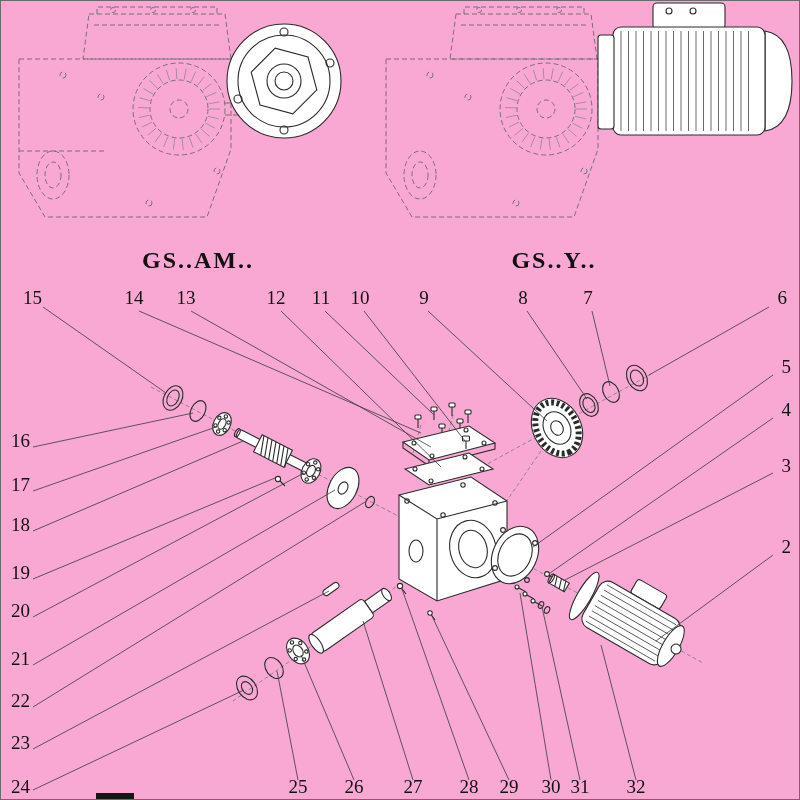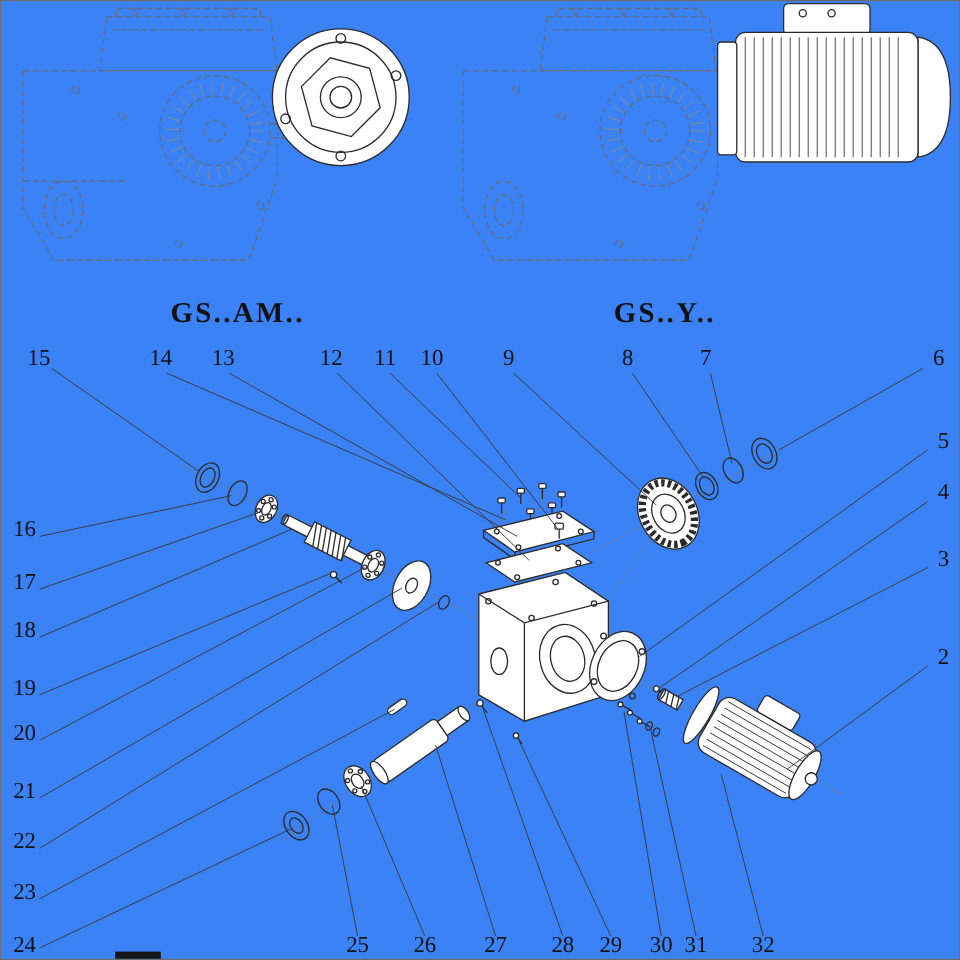--- a/index.html
+++ b/index.html
@@ -1,18 +1,18 @@
 <!DOCTYPE html>
 <html><head>
 <meta charset="utf-8">
 <style>
   html,body { margin:0; padding:0; background:#fff; }
   .frame {
     position:relative; width:800px; height:800px; box-sizing:border-box;
-    border:1px solid #6b6b6b; background:#3b82f6; overflow:hidden;
+    border:1px solid #6b6b6b; background:#f9a8d4; overflow:hidden;
     font-family:"Liberation Serif", serif;
   }
   svg { display:block; }
   .dsh  { fill:none; stroke:#6a6a6a; stroke-width:0.9; stroke-dasharray:5 3; }
   .dsh2 { fill:none; stroke:#7a7a7a; stroke-width:0.8; stroke-dasharray:4 2.5; }
   .sld  { fill:none; stroke:#2b2b2b; stroke-width:1.1; }
   .sldw { fill:#ffffff; stroke:#2b2b2b; stroke-width:1.1; }
   .teeth{ fill:none; stroke:#2b2b2b; stroke-width:6; stroke-dasharray:2.8 2.6; }
   .ldr  { stroke:#3a3a3a; stroke-width:0.8; }
   .tick { stroke:#8a8a8a; stroke-width:0.8; }

